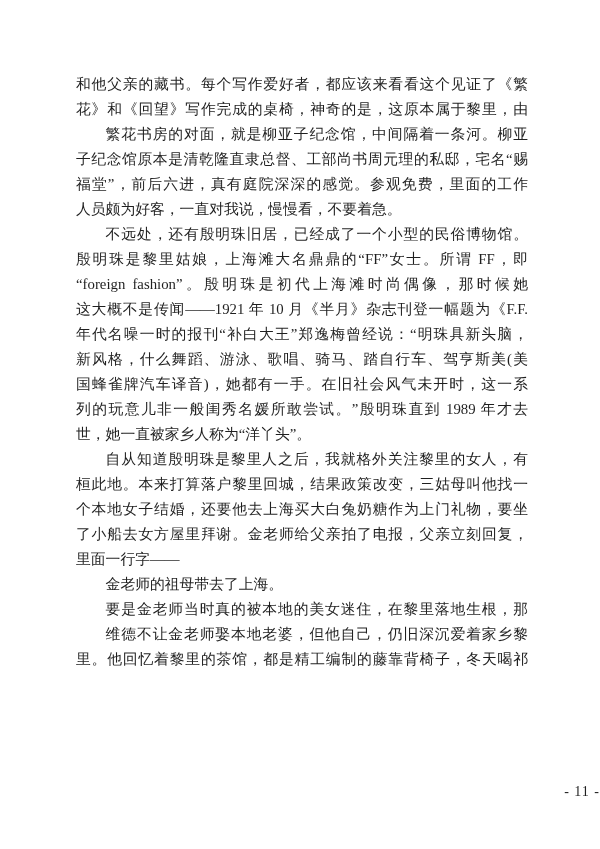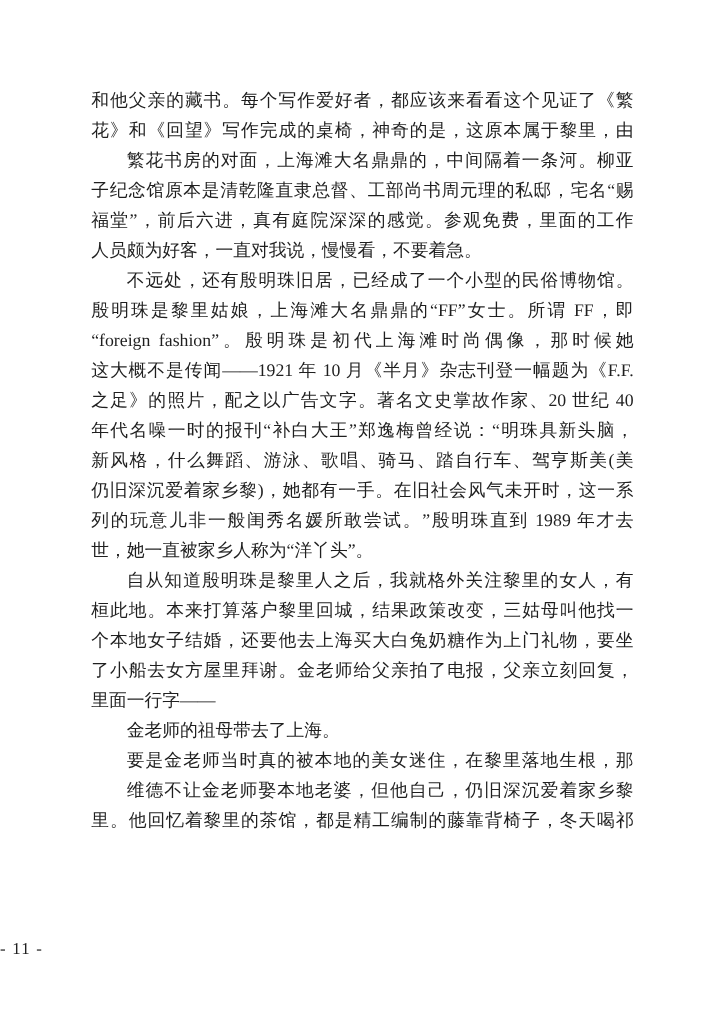--- a/index.html
+++ b/index.html
@@ -38,45 +38,44 @@
     text-align-last: justify;
   }
   .line.indent {
     text-indent: 2em;
   }
   .page-number {
     position: absolute;
     left: 0;
     top: 784px;
     width: 600px;
-    text-align: left;
+    text-align: right;
     color: #1f1f1f;
     font-size: 14px;
     letter-spacing: 1px;
   }
 </style>
 </head>
 <body>
 
 <div class="page">
   <div class="text-body">
       <div class="line just">和他父亲的藏书。每个写作爱好者，都应该来看看这个见证了《繁</div>
       <div class="line just">花》和《回望》写作完成的桌椅，神奇的是，这原本属于黎里，由</div>
-      <div class="line just indent">繁花书房的对面，上海滩大名鼎鼎的，中间隔着一条河。柳亚</div>
+      <div class="line just indent">繁花书房的对面，就是柳亚子纪念馆，中间隔着一条河。柳亚</div>
       <div class="line just">子纪念馆原本是清乾隆直隶总督、工部尚书周元理的私邸，宅名“赐</div>
       <div class="line just">福堂”，前后六进，真有庭院深深的感觉。参观免费，里面的工作</div>
       <div class="line">人员颇为好客，一直对我说，慢慢看，不要着急。</div>
       <div class="line just indent">不远处，还有殷明珠旧居，已经成了一个小型的民俗博物馆。</div>
       <div class="line just">殷明珠是黎里姑娘，上海滩大名鼎鼎的“FF”女士。所谓 FF，即</div>
       <div class="line just">“foreign fashion”。殷明珠是初代上海滩时尚偶像，那时候她</div>
       <div class="line just">这大概不是传闻——1921 年 10 月《半月》杂志刊登一幅题为《F.F.</div>
-      <div class="line just">之足》的照片，配之以广告文字。著名文史掌故作家、20 世纪 40</div>
       <div class="line just">年代名噪一时的报刊“补白大王”郑逸梅曾经说：“明珠具新头脑，</div>
       <div class="line just">新风格，什么舞蹈、游泳、歌唱、骑马、踏自行车、驾亨斯美(美</div>
-      <div class="line just">仍旧深沉爱着家乡黎)，她都有一手。在旧社会风气未开时，这一系</div>
+      <div class="line just">国蜂雀牌汽车译音)，她都有一手。在旧社会风气未开时，这一系</div>
       <div class="line just">列的玩意儿非一般闺秀名媛所敢尝试。”殷明珠直到 1989 年才去</div>
       <div class="line">世，她一直被家乡人称为“洋丫头”。</div>
       <div class="line just indent">自从知道殷明珠是黎里人之后，我就格外关注黎里的女人，有</div>
       <div class="line just">桓此地。本来打算落户黎里回城，结果政策改变，三姑母叫他找一</div>
       <div class="line just">个本地女子结婚，还要他去上海买大白兔奶糖作为上门礼物，要坐</div>
       <div class="line just">了小船去女方屋里拜谢。金老师给父亲拍了电报，父亲立刻回复，</div>
       <div class="line">里面一行字——</div>
       <div class="line indent">金老师的祖母带去了上海。</div>
       <div class="line just indent">要是金老师当时真的被本地的美女迷住，在黎里落地生根，那</div>
       <div class="line just indent">维德不让金老师娶本地老婆，但他自己，仍旧深沉爱着家乡黎</div>

